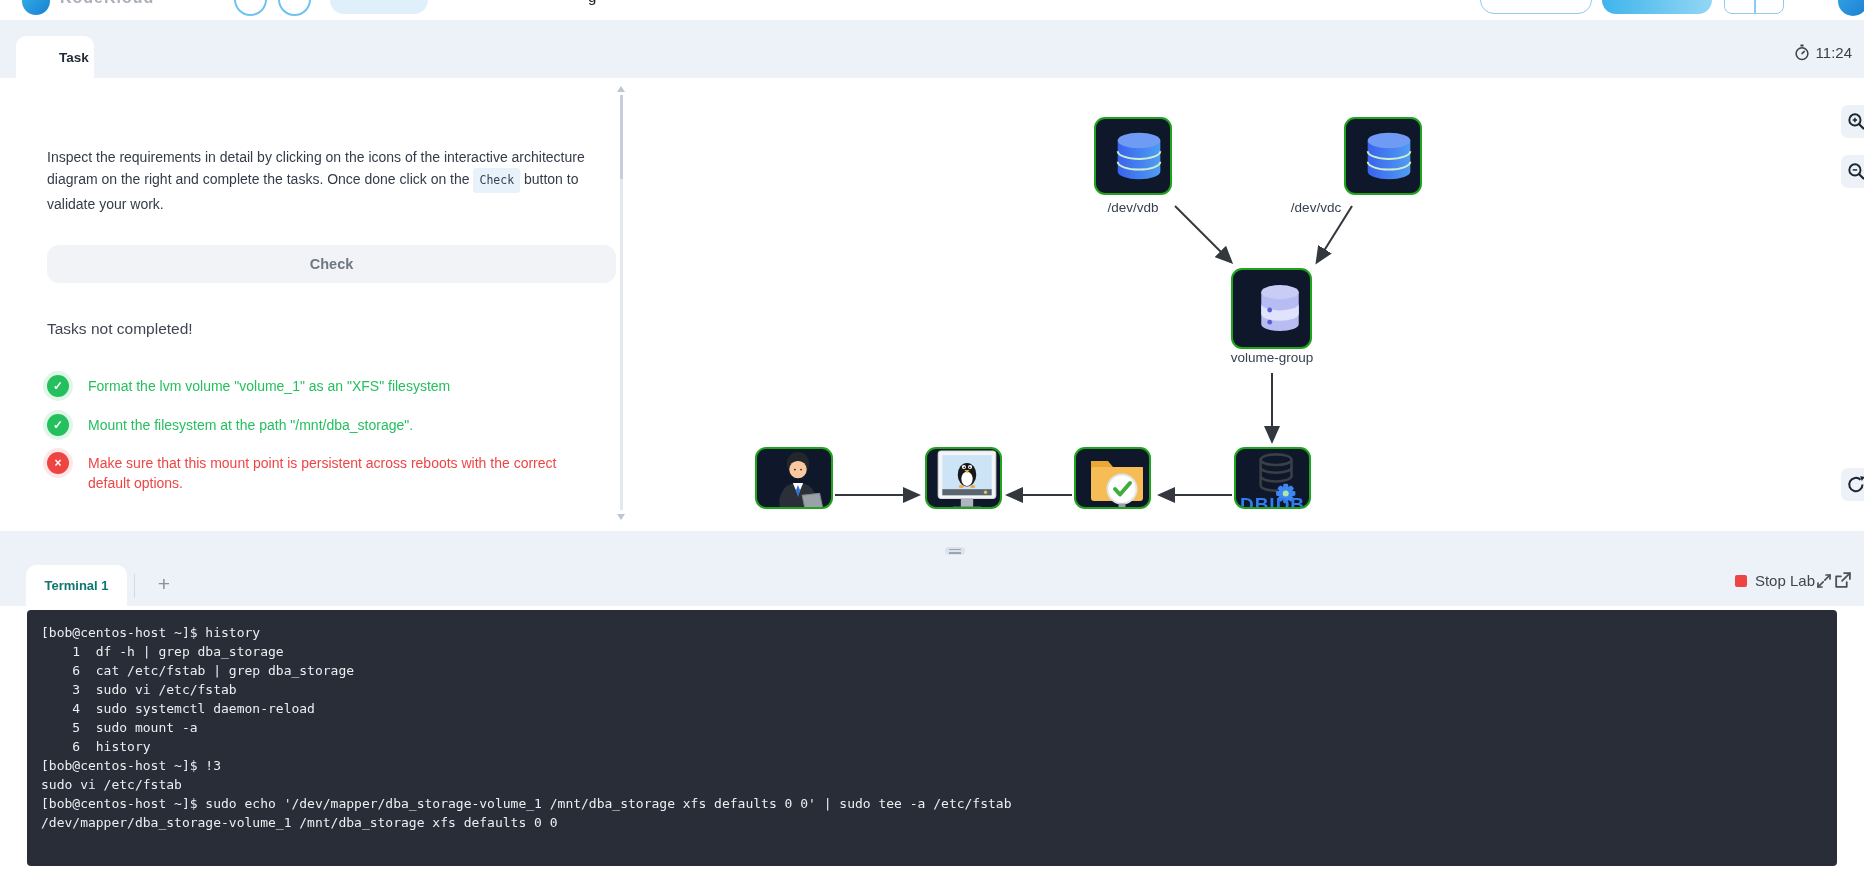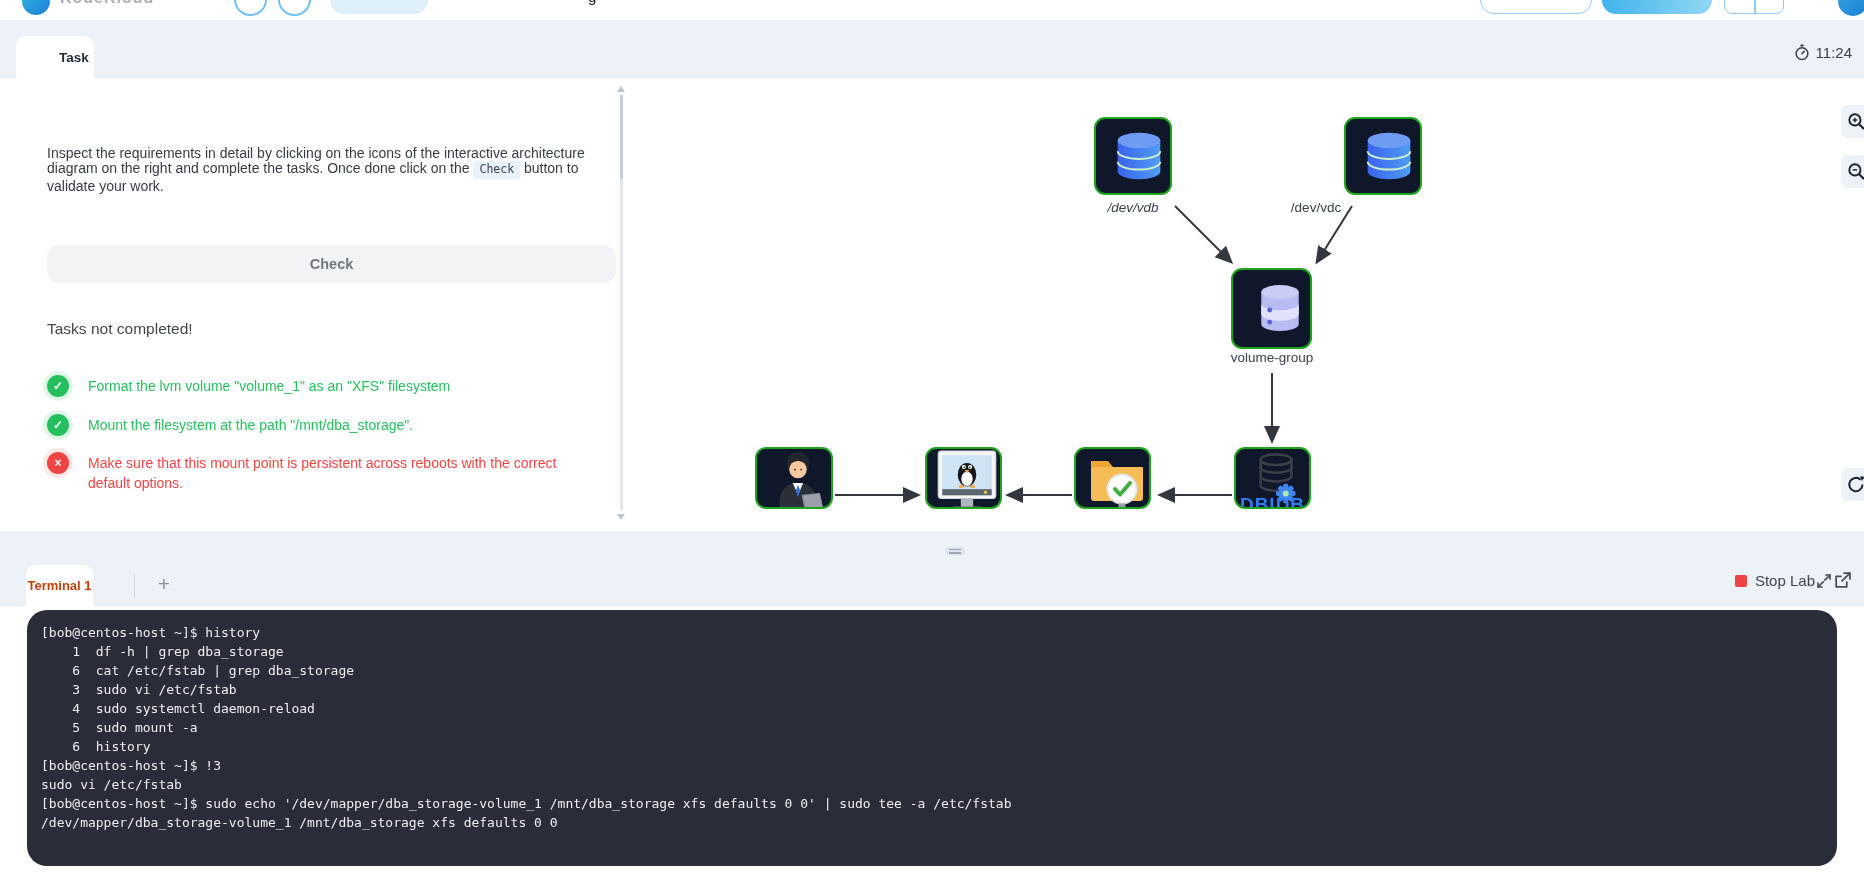--- a/index.html
+++ b/index.html
@@ -29,21 +29,21 @@
   .task-tab { position:absolute; left:16px; top:16px; width:78px; height:42px; background:#fff;
     border-radius:10px 10px 0 0; display:flex; align-items:center; justify-content:center;
     font-size:13.5px; font-weight:bold; color:#1f2937;padding-left:38px; }
   .timer { position:absolute; right:12px; top:24px; display:flex; align-items:center; gap:6px;
     font-size:15px; color:#3a414b; }
 
   
   .panel { position:absolute; left:0; top:78px; width:1864px; height:453px; background:#fff; overflow:hidden; }
 
   
-  .instructions { position:absolute; left:47px; top:68px; width:545px; font-size:14px; line-height:15px; color:#333c49; }
+  .instructions { position:absolute; left:47px; top:68px; width:545px; font-size:14px; line-height:22px; color:#333c49; }
   .code-chip { display:inline-block; background:#e7f2fb; color:#374151; border-radius:3px;
     font-family:"DejaVu Sans Mono", monospace; font-size:11.5px; padding:1px 6px 2px; }
   .check-btn { position:absolute; left:47px; top:167px; width:569px; height:38px; background:#f1f3f6;
     border:none; border-radius:12px; font-size:14.5px; font-weight:600; color:#6f7780; cursor:pointer; }
   .status-heading { position:absolute; left:47px; top:242px; font-size:15.5px; color:#3f4651; }
   .task-row { position:absolute; left:47px; width:560px; display:flex; gap:19px; align-items:flex-start; }
   .status-dot { flex:0 0 auto; width:22px; height:22px; border-radius:50%; display:flex; align-items:center;
     justify-content:center; color:#fff; font-size:12px; font-weight:bold; }
   .status-dot.ok { background:#25c05e; box-shadow:0 0 0 4px rgba(37,192,94,.14); }
   .status-dot.err { background:#ef4444; box-shadow:0 0 0 4px rgba(239,68,68,.13); }
@@ -70,35 +70,35 @@
 
   
   .float-btn { position:absolute; left:1841px; width:30px; height:33px; background:#edf1f8; border:none;
     border-radius:7px 0 0 7px; display:flex; align-items:center; justify-content:center; cursor:pointer; }
 
   
   .gap-band { position:absolute; left:0; top:531px; width:1864px; height:75px; background:#edf1f8; }
   .splitter-handle { position:absolute; left:945px; top:16px; width:20px; height:8px; border-radius:4px;
     background:#dde3ec; display:flex; flex-direction:column; justify-content:center; gap:2px; align-items:center; cursor:row-resize; }
   .splitter-handle i { display:block; width:12px; height:1.5px; background:#9aa5b4; }
-  .term-tab { position:absolute; left:26px; top:34px; width:67px; height:41px; background:#fff;
+  .term-tab { position:absolute; left:26px; top:34px; width:101px; height:41px; background:#fff;
     border-radius:10px 10px 0 0; display:flex; align-items:center; justify-content:center;
-    font-size:13px; font-weight:bold; color:#c2410c; cursor:pointer; }
+    font-size:13px; font-weight:bold; color:#0f766e; cursor:pointer; }
   .tab-divider { position:absolute; left:134px; top:43px; width:1px; height:24px; background:#d3d9e2; }
   .add-tab { position:absolute; left:150px; top:38px; width:28px; height:30px; background:none; border:none;
     font-size:21px; color:#8a919b; cursor:pointer; }
   .term-actions { position:absolute; right:12px; top:40px; display:flex; align-items:center; }
   .stoplab { display:flex; align-items:center; gap:8px; font-size:15px; color:#3f4651; cursor:pointer; }
   .stop-sq { width:12px; height:12px; border-radius:2px; background:#ef4444; }
   .icon-btn { background:none; border:none; cursor:pointer; display:flex; align-items:center; }
 
   
   .term-section { position:absolute; left:0; top:606px; width:1864px; height:267px; background:#fff; }
   .terminal { position:absolute; left:27px; top:4px; width:1810px; height:256px; background:#282d38;
-    border-radius:20px; padding:13px 14px; overflow:hidden; cursor:text; }
+    border-radius:4px; padding:13px 14px; overflow:hidden; cursor:text; }
   .tline { font-family:"DejaVu Sans Mono", monospace; font-size:13px; line-height:19px; color:#eceef1; white-space:pre; }
   .cursor { display:inline-block; width:8px; height:14px; border:1px solid #d4dae2; vertical-align:-2px; }
 </style>
 </head>
 <body>
 
 <div id="app">
 
   <div class="header">
     <div class="logo-circle"></div>
@@ -177,21 +177,21 @@
           <stop offset="0" stop-color="#3a63ee"></stop>
               <stop offset="1" stop-color="#4f9df3"></stop>
             </linearGradient>
           </defs>
         <path d="M10 16 v32 a22 8 0 0 0 44 0 v-32 z" fill="url(#gb)"></path>
         <ellipse cx="32" cy="16" rx="22" ry="8" fill="#6f9bf5"></ellipse>
         <path d="M10 27 a22 8 0 0 0 44 0" fill="none" stroke="#cdeec8" stroke-width="2"></path>
         <path d="M10 38 a22 8 0 0 0 44 0" fill="none" stroke="#cdeec8" stroke-width="2"></path>
       </svg>
     </div>
-    <div class="node-label" style="left:1073px; top:122px;font-style:italic;">/dev/vdb</div>
+    <div class="node-label" style="left:1073px; top:122px;">/dev/vdb</div>
 
     <div class="node" style="left:1344px; top:39px; width:78px; height:78px;">
       <svg width="62" height="62" viewBox="0 0 64 64">
         <path d="M10 16 v32 a22 8 0 0 0 44 0 v-32 z" fill="url(#gb)"></path>
         <ellipse cx="32" cy="16" rx="22" ry="8" fill="#6f9bf5"></ellipse>
         <path d="M10 27 a22 8 0 0 0 44 0" fill="none" stroke="#cdeec8" stroke-width="2"></path>
         <path d="M10 38 a22 8 0 0 0 44 0" fill="none" stroke="#cdeec8" stroke-width="2"></path>
       </svg>
     </div>
     <div class="node-label" style="left:1256px; top:122px;">/dev/vdc</div>

